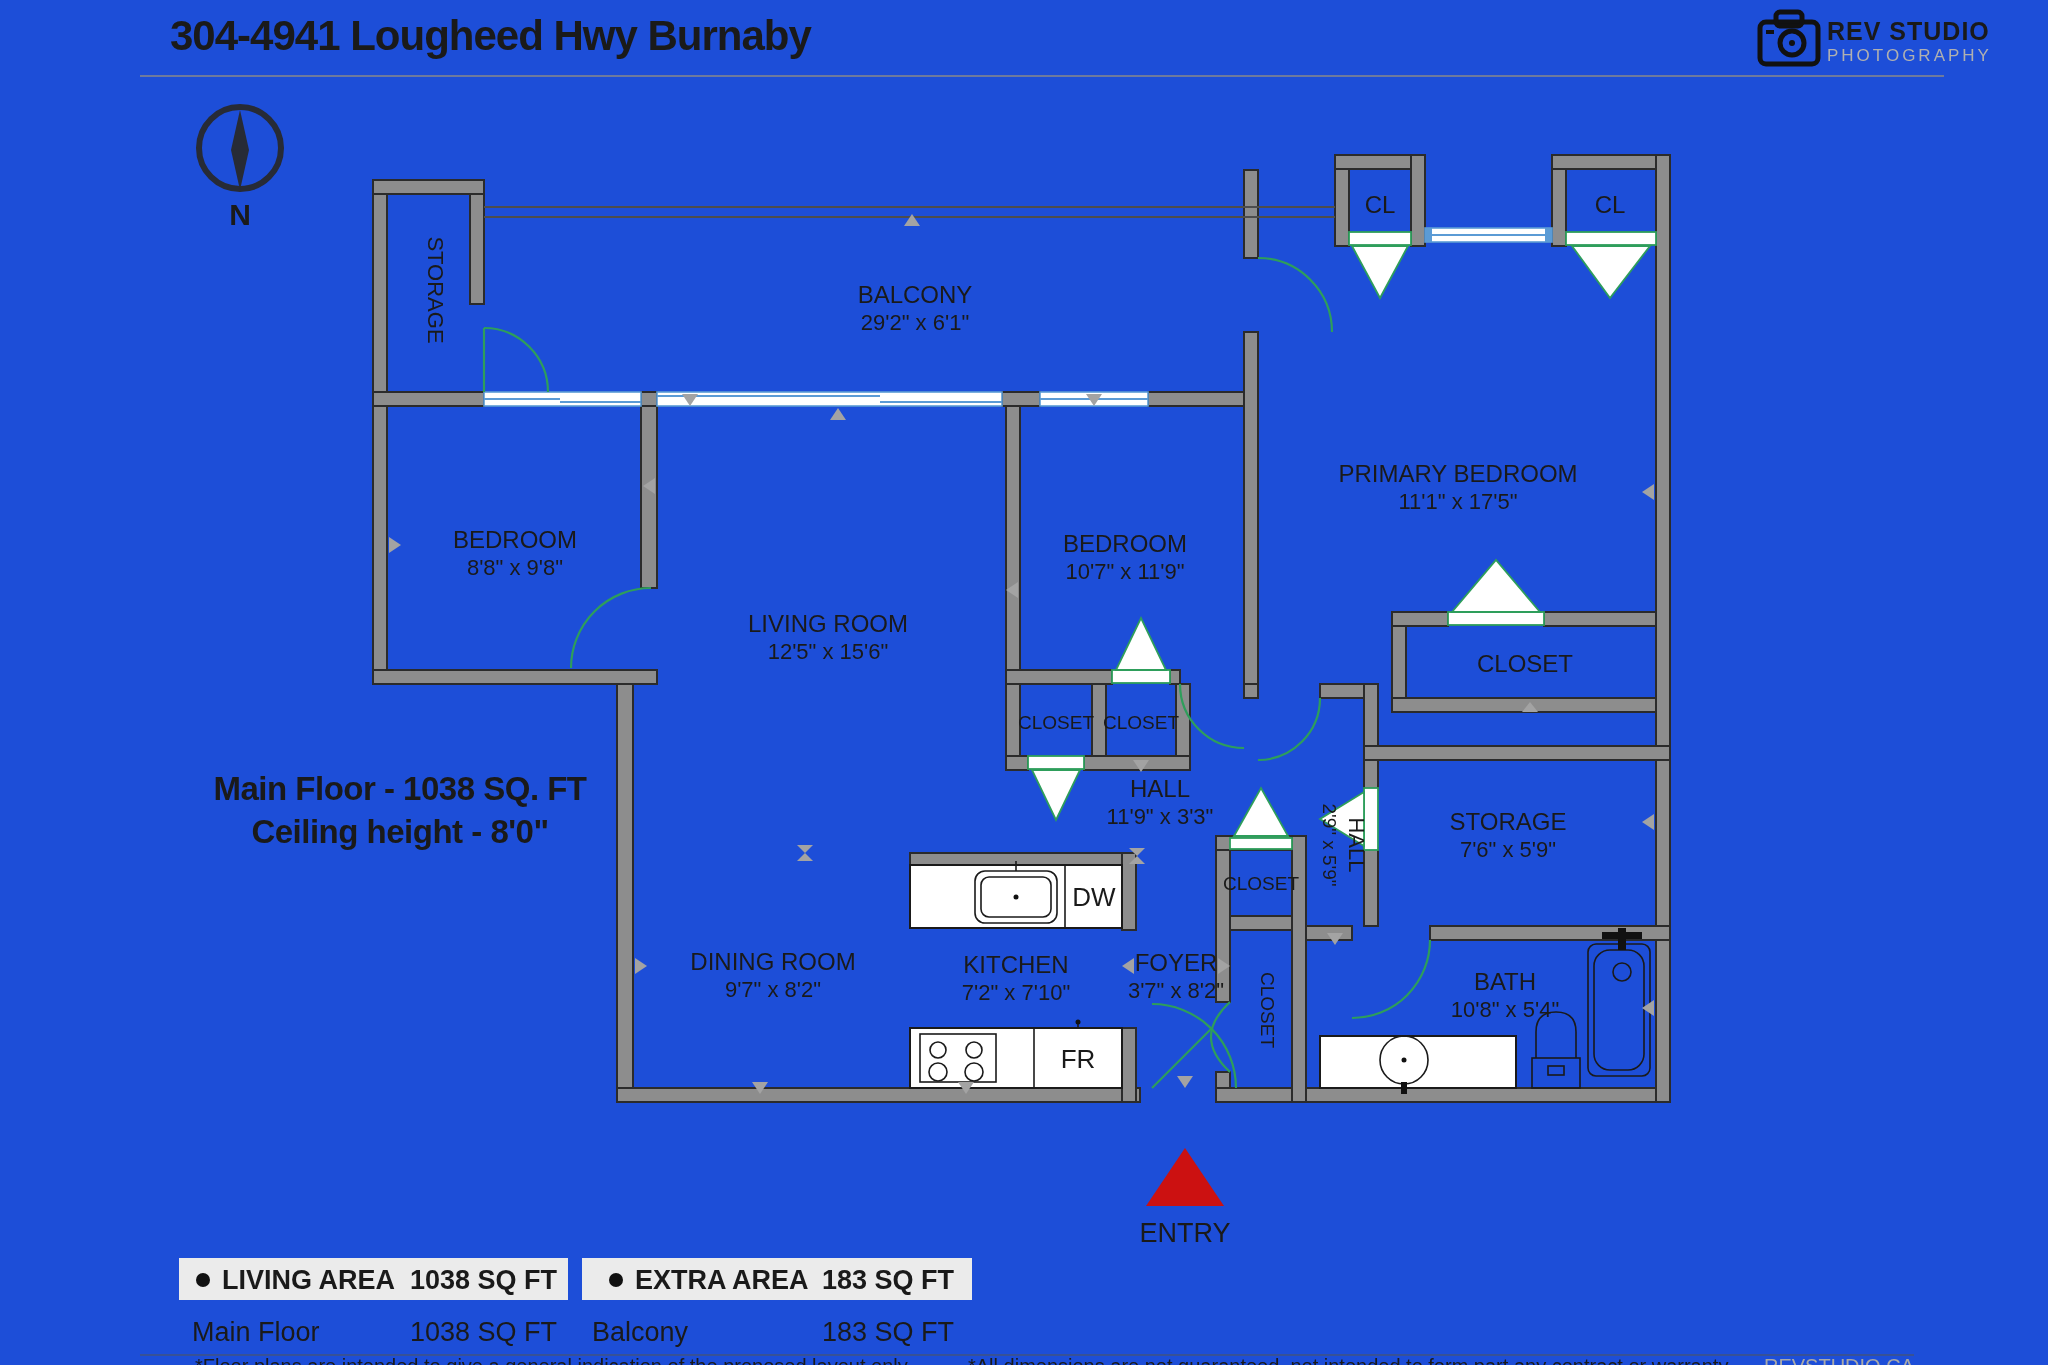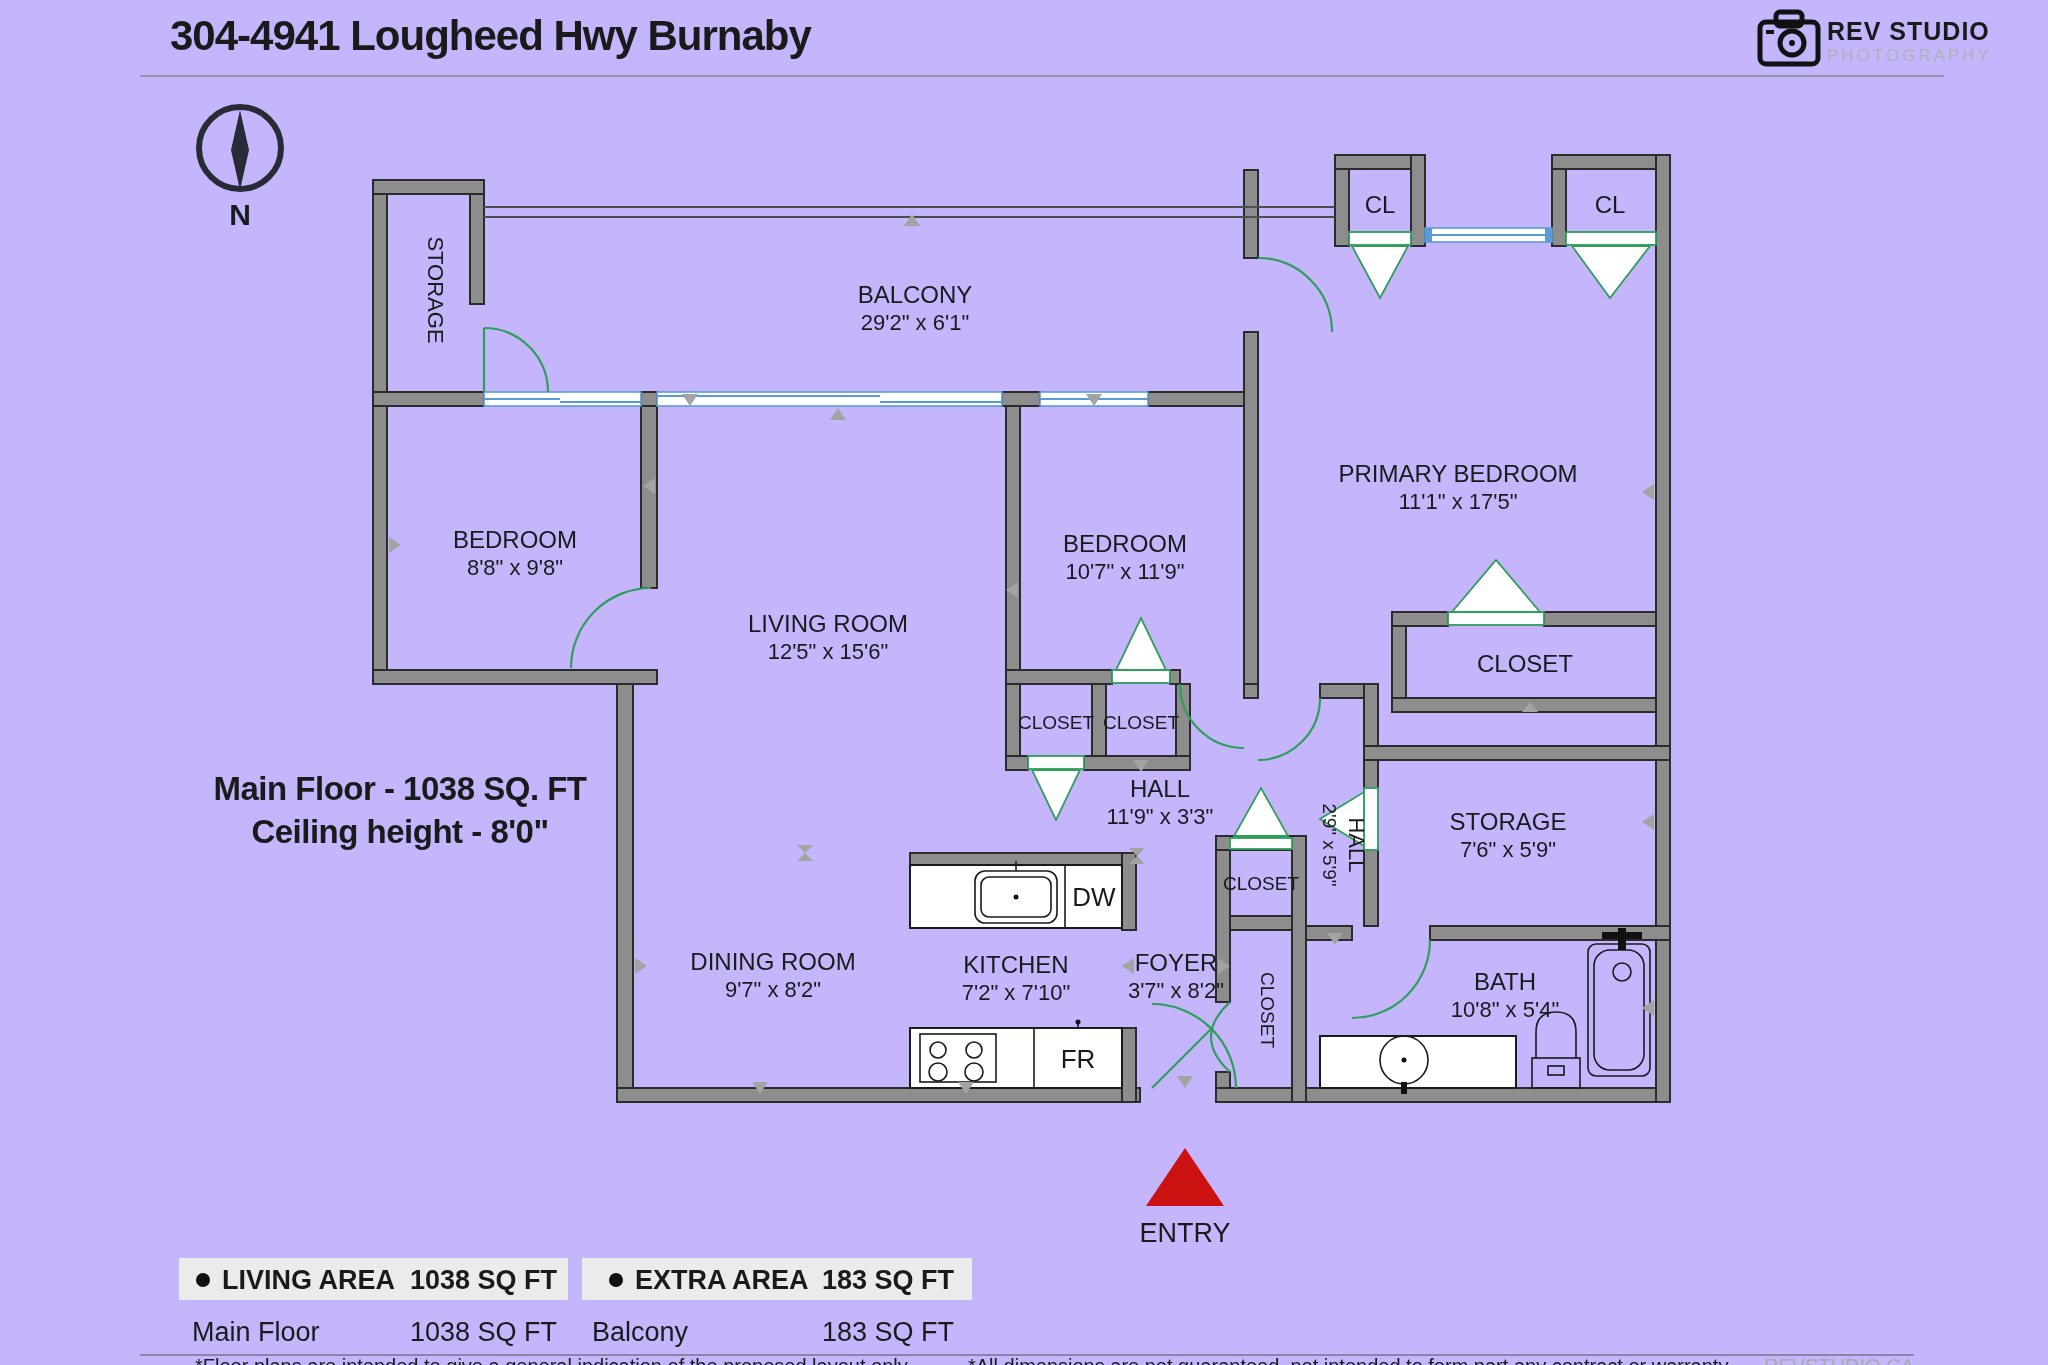--- a/index.html
+++ b/index.html
@@ -1,16 +1,16 @@
 <!DOCTYPE html>
 <html><head>
 <meta charset="utf-8">
 <style>
   html,body{margin:0;padding:0;background:#ffffff;}
-  .page{position:relative;width:2048px;height:1365px;background:#c4b5fd;overflow:hidden;
+  .page{position:relative;width:2048px;height:1365px;background:#1d4ed8;overflow:hidden;
         font-family:"Liberation Sans",sans-serif;}
   svg{position:absolute;left:0;top:0;}
   svg text{font-family:"Liberation Sans","DejaVu Sans",sans-serif;fill:#1a1a1a;}
   .title{font-size:42px;font-weight:bold;letter-spacing:-1px;}
   .logo-name{font-size:25px;font-weight:bold;letter-spacing:1px;}
   .logo-sub{font-size:17px;fill:#b0b0b0;letter-spacing:3px;}
   .rn{font-size:24px;text-anchor:middle;}
   .rd{font-size:22px;text-anchor:middle;}
   .sm{font-size:19px;text-anchor:middle;}
   .cl{font-size:24px;text-anchor:middle;}

